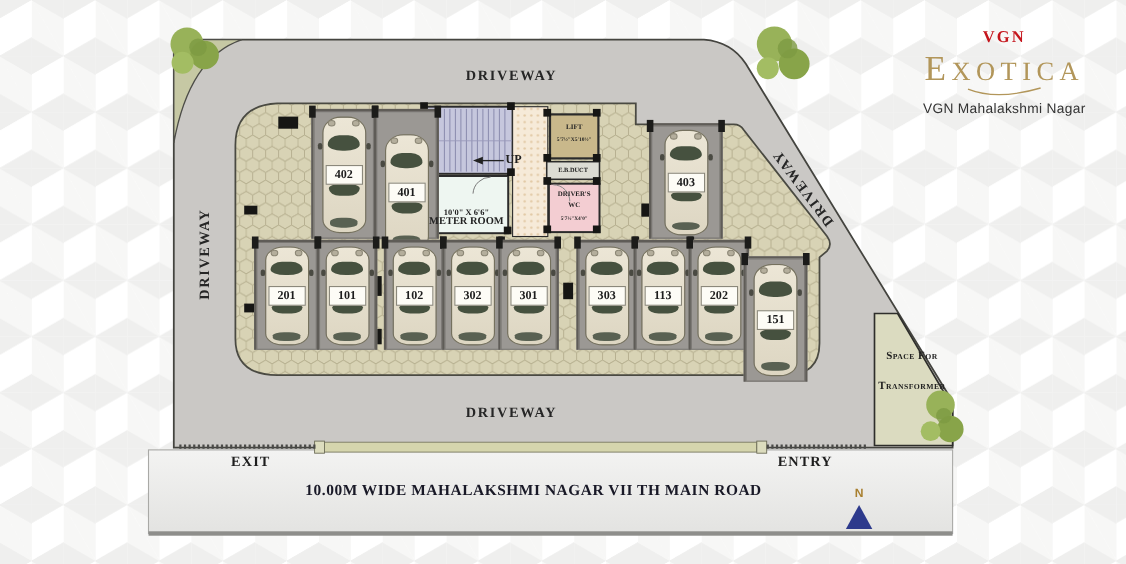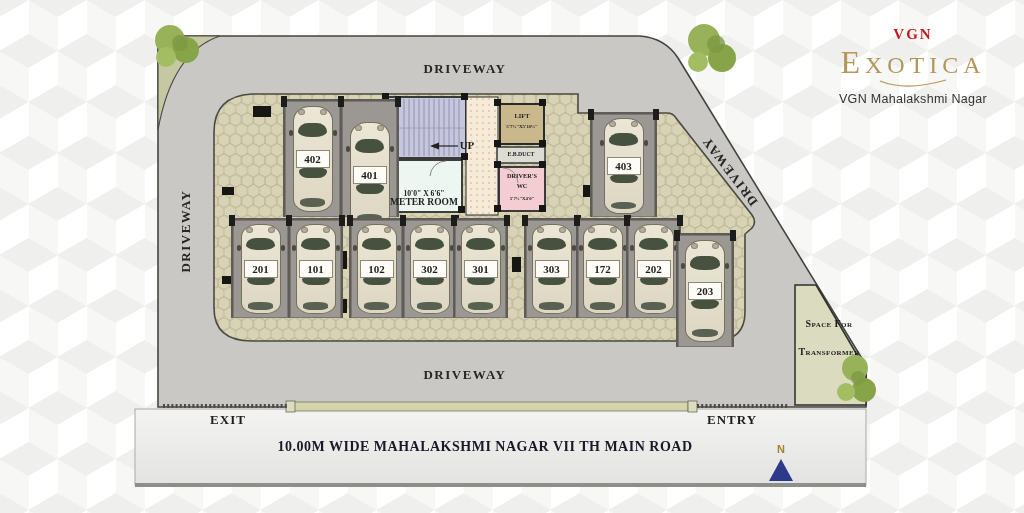--- a/index.html
+++ b/index.html
@@ -292,21 +292,21 @@
   <div class="spot" style="left:576px;top:218px;width:49px;height:98px">
     <div class="car" style="top:4px;height:90px">
       <div class="cbody"></div>
         <div class="ws"></div>
       <div class="rw"></div>
         <div class="trunk"></div>
       <div class="hl l"></div>
         <div class="hl r"></div>
       <div class="mir l"></div>
         <div class="mir r"></div>
-      <div class="plate">172</div>
+      <div class="plate">113</div>
     </div>
   </div>
   <div class="spot" style="left:626px;top:218px;width:51px;height:98px">
     <div class="car" style="top:4px;height:90px">
       <div class="cbody"></div>
         <div class="ws"></div>
       <div class="rw"></div>
         <div class="trunk"></div>
       <div class="hl l"></div>
         <div class="hl r"></div>
@@ -318,21 +318,21 @@
   <div class="spot" style="left:676px;top:233px;width:54px;height:112px">
     <div class="car" style="top:5px;height:102px">
       <div class="cbody"></div>
         <div class="ws"></div>
       <div class="rw"></div>
         <div class="trunk"></div>
       <div class="hl l"></div>
         <div class="hl r"></div>
       <div class="mir l"></div>
         <div class="mir r"></div>
-      <div class="plate">203</div>
+      <div class="plate">151</div>
     </div>
   </div>
 
   <div class="lbl" style="left:400px;top:61px;width:130px;">DRIVEWAY</div>
   <div class="lbl" style="left:121px;top:223px;width:130px;transform:rotate(-90deg);">DRIVEWAY</div>
   <div class="lbl" style="left:665px;top:163px;width:130px;transform:rotate(-127deg);">DRIVEWAY</div>
   <div class="lbl" style="left:400px;top:367px;width:130px;">DRIVEWAY</div>
 
   <div class="lbl gate-lbl" style="left:193px;top:412px;width:70px;">EXIT</div>
   <div class="lbl gate-lbl" style="left:697px;top:412px;width:70px;">ENTRY</div>

